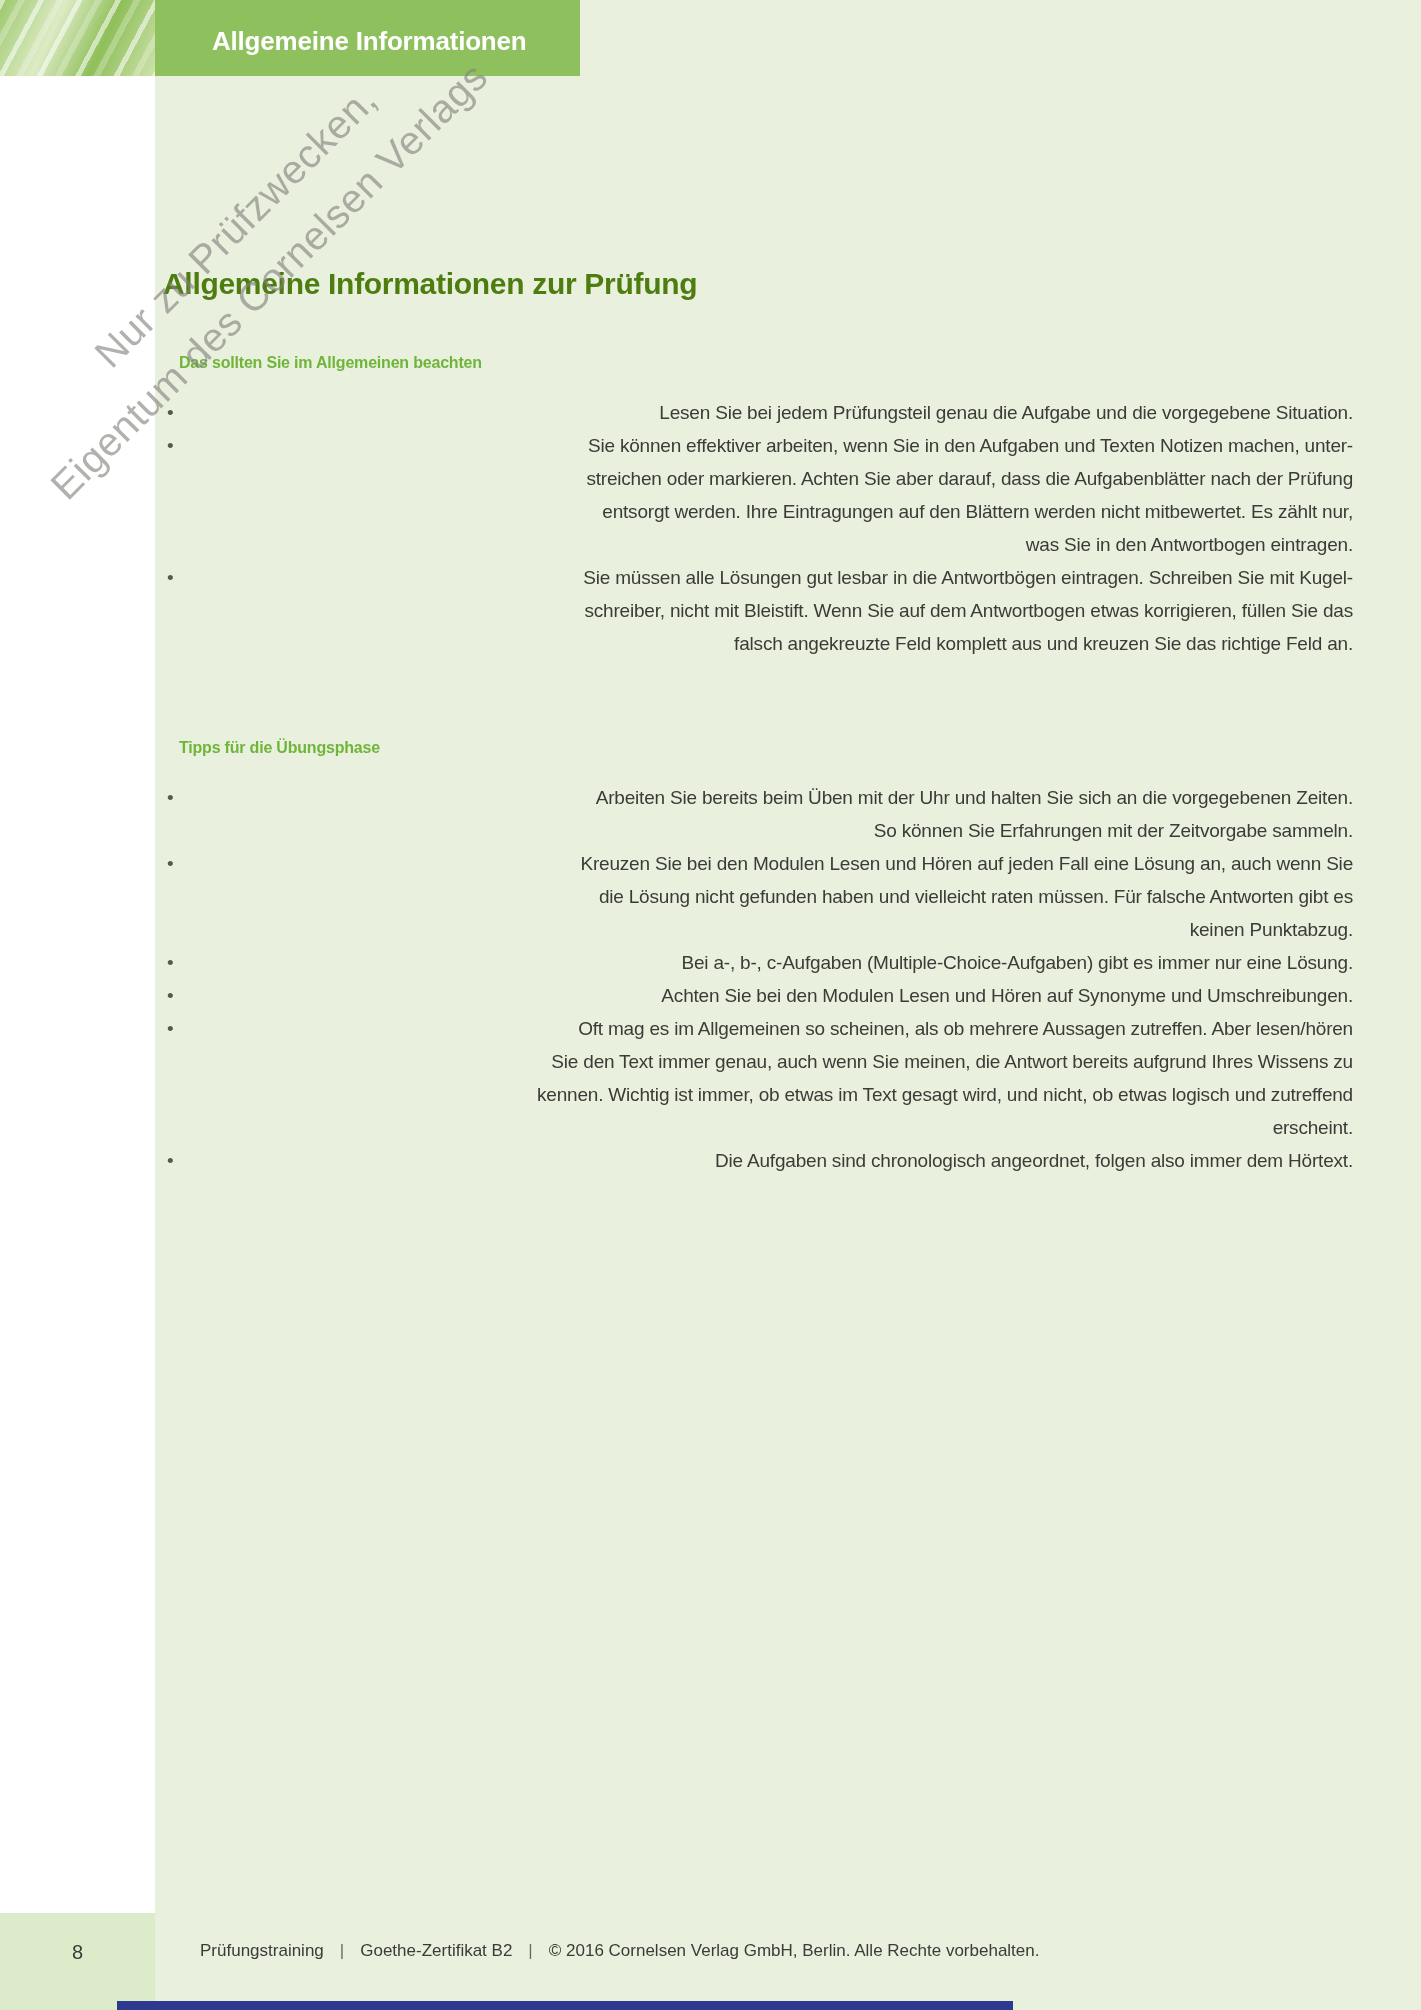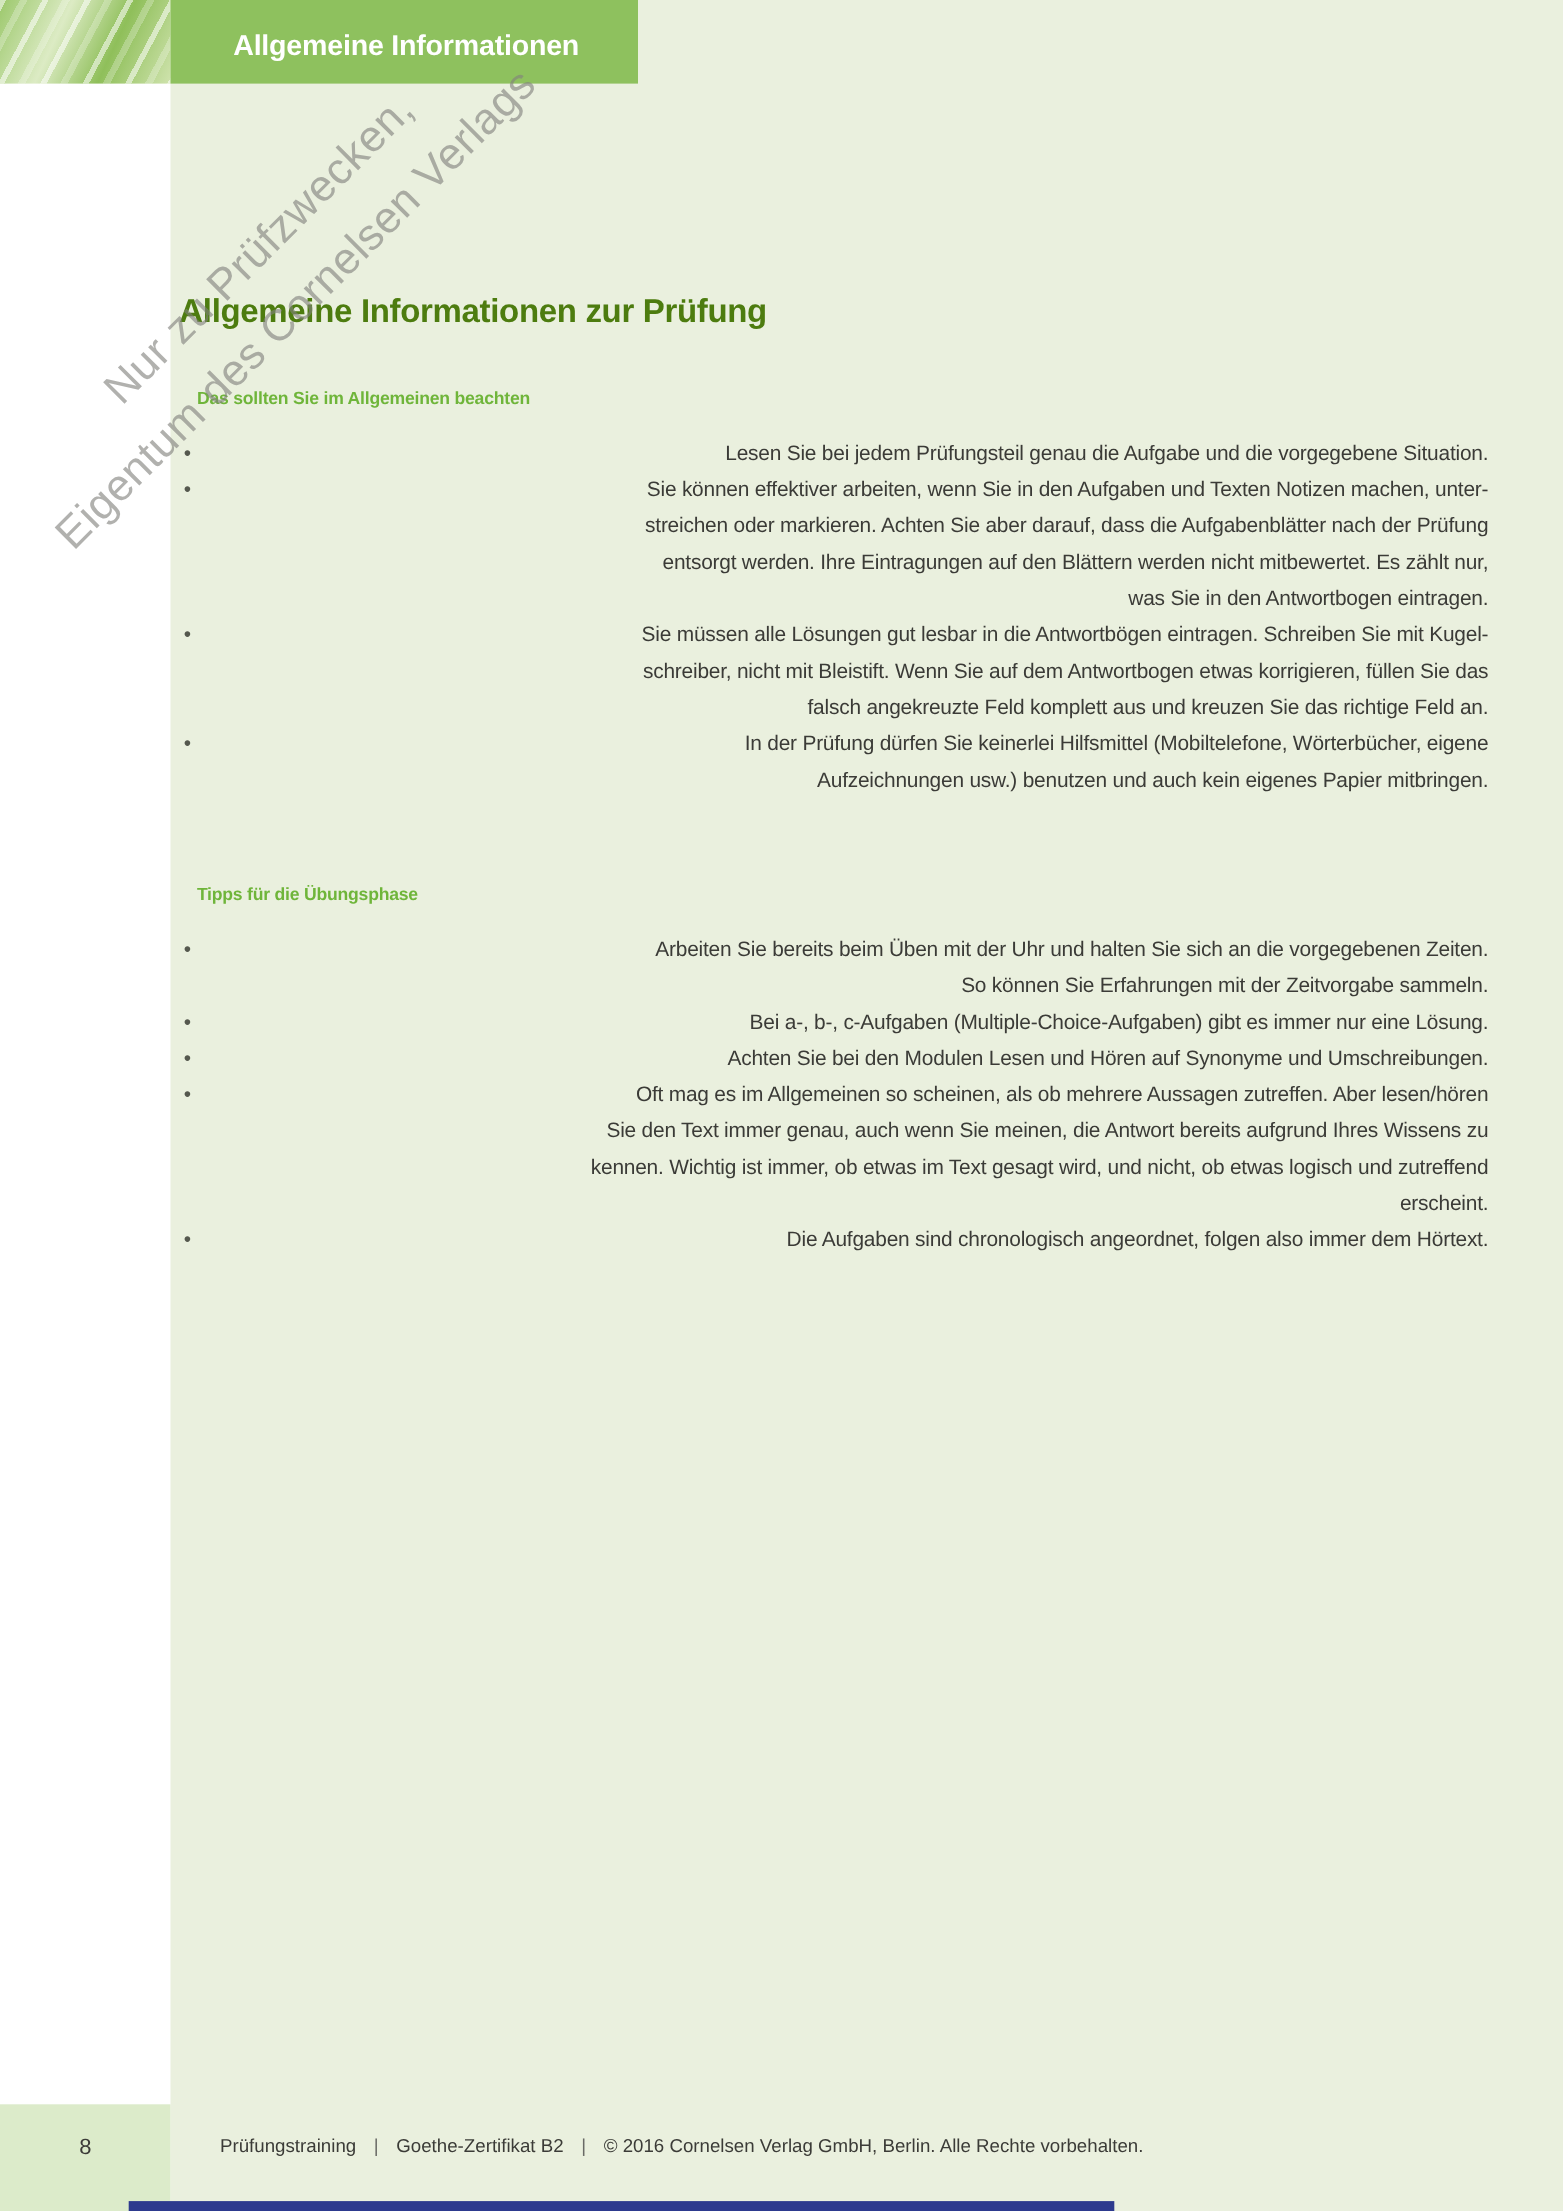--- a/index.html
+++ b/index.html
@@ -104,29 +104,30 @@
           <h2>Das sollten Sie im Allgemeinen beachten</h2>
           <ul>
             <li>Lesen Sie bei jedem Prüfungsteil genau die Aufgabe und die vorgegebene Situation.</li>
             <li>Sie können effektiver arbeiten, wenn Sie in den Aufgaben und Texten Notizen machen, unter-
 streichen oder markieren. Achten Sie aber darauf, dass die Aufgabenblätter nach der Prüfung
 entsorgt werden. Ihre Eintragungen auf den Blättern werden nicht mitbewertet. Es zählt nur,
 was Sie in den Antwortbogen eintragen.</li>
             <li>Sie müssen alle Lösungen gut lesbar in die Antwortbögen eintragen. Schreiben Sie mit Kugel-
 schreiber, nicht mit Bleistift. Wenn Sie auf dem Antwortbogen etwas korrigieren, füllen Sie das
 falsch angekreuzte Feld komplett aus und kreuzen Sie das richtige Feld an.</li>
-            <li>In der Prüfung dürfen Sie keinerlei Hilfsmittel (Mobiltelefone, Wörterbücher, eigene
-Aufzeichnungen usw.) benutzen und auch kein eigenes Papier mitbringen.</li>
           </ul>
         </section>
         <section>
           <h2>Tipps für die Übungsphase</h2>
           <ul>
             <li>Arbeiten Sie bereits beim Üben mit der Uhr und halten Sie sich an die vorgegebenen Zeiten.
 So können Sie Erfahrungen mit der Zeitvorgabe sammeln.</li>
+            <li>Kreuzen Sie bei den Modulen Lesen und Hören auf jeden Fall eine Lösung an, auch wenn Sie
+die Lösung nicht gefunden haben und vielleicht raten müssen. Für falsche Antworten gibt es
+keinen Punktabzug.</li>
             <li>Bei a-, b-, c-Aufgaben (Multiple-Choice-Aufgaben) gibt es immer nur eine Lösung.</li>
             <li>Achten Sie bei den Modulen Lesen und Hören auf Synonyme und Umschreibungen.</li>
             <li>Oft mag es im Allgemeinen so scheinen, als ob mehrere Aussagen zutreffen. Aber lesen/hören
 Sie den Text immer genau, auch wenn Sie meinen, die Antwort bereits aufgrund Ihres Wissens zu
 kennen. Wichtig ist immer, ob etwas im Text gesagt wird, und nicht, ob etwas logisch und zutreffend
 erscheint.</li>
             <li>Die Aufgaben sind chronologisch angeordnet, folgen also immer dem Hörtext.</li>
           </ul>
         </section>
       </div>

